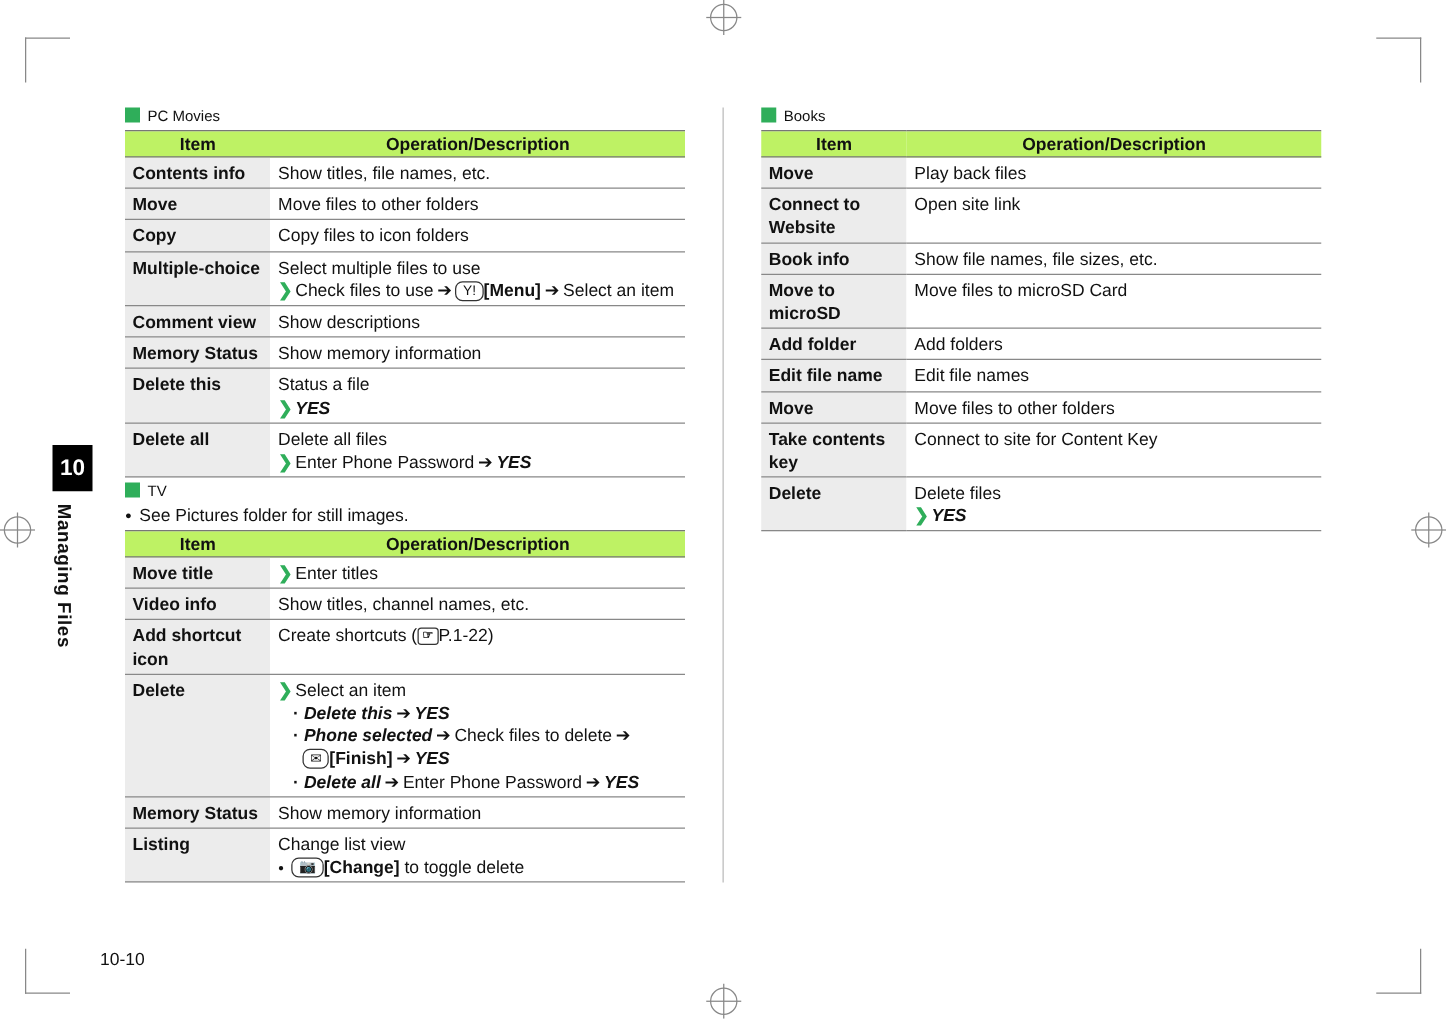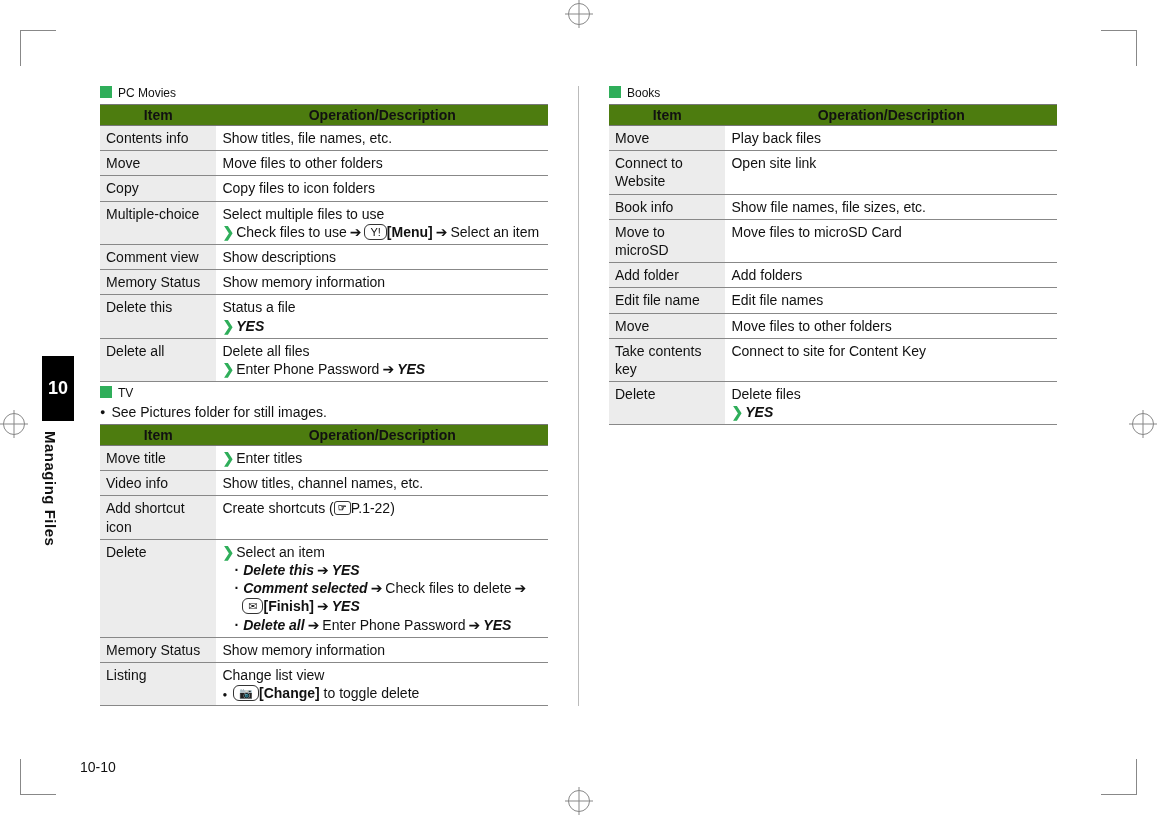--- a/index.html
+++ b/index.html
@@ -18,30 +18,30 @@
 .reg::after{content:"";position:absolute;top:50%;left:0;width:100%;border-top:1px solid #888;transform:translateY(-50%)}
 .reg .o{position:absolute;left:50%;top:50%;width:20px;height:20px;border:1px solid #888;border-radius:50%;transform:translate(-50%,-50%)}
 .cols{display:flex;gap:30px}
 .col{flex:1;min-width:0}
 .divider{width:1px;background:#bbb;margin:0}
 .sec-title{display:flex;align-items:flex-start;gap:6px;font-weight:normal;font-size:12px;margin:0 0 4px 0}
 .sq{width:12px;height:12px;background:#2fae5a;display:inline-block}
 .bullets{margin:0 0 4px 0;padding:0;list-style:none;font-size:14px}
 .bullets li::before{content:"\25CF";font-size:9px;margin-right:6px;vertical-align:2px}
 table{width:100%;border-collapse:collapse;font-size:14px}
-th{background:#4d7c0f;font-weight:bold;text-align:center;border-top:1px solid #777;border-bottom:1px solid #777;padding:2px 4px}
+th{background:#bef264;font-weight:bold;text-align:center;border-top:1px solid #777;border-bottom:1px solid #777;padding:2px 4px}
 td{border-bottom:1px solid #888;padding:3px 6px;vertical-align:top;line-height:1.3}
-td.item{background:#ececec;font-weight:normal;width:26%}
+td.item{background:#ececec;font-weight:bold;width:26%}
 .chev{color:#2fae5a;font-weight:bold;margin-right:2px}
 .arrow{margin:0 3px}
 .bi{font-weight:bold;font-style:italic}
 .keycap{display:inline-block;border:1px solid #333;border-radius:6px;padding:0 5px;font-size:11px;line-height:14px;vertical-align:1px}
 .ref{display:inline-block;border:1px solid #333;border-radius:3px;font-size:10px;padding:0 3px;line-height:12px;vertical-align:2px;font-weight:bold}
 .sidetab{position:absolute;left:42px;top:356px}
-.tabnum{background:#000;color:#fff;font-weight:bold;font-size:18px;padding:22px 6px;text-align:center}
+.tabnum{background:#000;color:#fff;font-weight:bold;font-size:18px;padding:8px 6px;text-align:center}
 .tabtxt{writing-mode:vertical-rl;text-orientation:mixed;font-weight:bold;font-size:15px;padding-top:10px;letter-spacing:0.5px}
 .pagenum{position:absolute;bottom:40px;left:80px;font-size:14px}
 .mt{margin-top:4px}
 .sub{padding-left:12px}
 .dot::before{content:"\00B7";margin-right:4px;font-weight:bold}
 .blt::before{content:"\25CF";font-size:8px;margin-right:6px;vertical-align:1px}
 </style>
 </head>
 <body>
 
@@ -143,21 +143,21 @@
             </tr>
         <tr>
               <td class="item">Add shortcut icon</td>
             <td><span>Create shortcuts (</span><span class="ref">☞</span><span>P.1-22</span><span>)</span></td>
             </tr>
         <tr>
               <td class="item">Delete</td>
             <td>
               <span class="chev">❯</span><span>Select an item</span>
               <div class="sub dot"><span class="bi">Delete this</span><span class="arrow">➔</span><span class="bi">YES</span></div>
-              <div class="sub dot"><span class="bi">Comment selected</span><span class="arrow">➔</span><span>Check files to delete</span><span class="arrow">➔</span><br>&nbsp;&nbsp;<span class="keycap">✉</span><b>[Finish]</b><span class="arrow">➔</span><span class="bi">YES</span></div>
+              <div class="sub dot"><span class="bi">Phone selected</span><span class="arrow">➔</span><span>Check files to delete</span><span class="arrow">➔</span><br>&nbsp;&nbsp;<span class="keycap">✉</span><b>[Finish]</b><span class="arrow">➔</span><span class="bi">YES</span></div>
               <div class="sub dot"><span class="bi">Delete all</span><span class="arrow">➔</span><span>Enter Phone Password</span><span class="arrow">➔</span><span class="bi">YES</span></div>
             </td>
             </tr>
         <tr>
               <td class="item">Memory Status</td>
               <td>Show memory information</td>
             </tr>
         <tr>
               <td class="item">Listing</td>
             <td><span>Change list view</span><br><span class="blt"></span><span class="keycap">📷</span><b>[Change]</b><span> to toggle delete</span></td>

